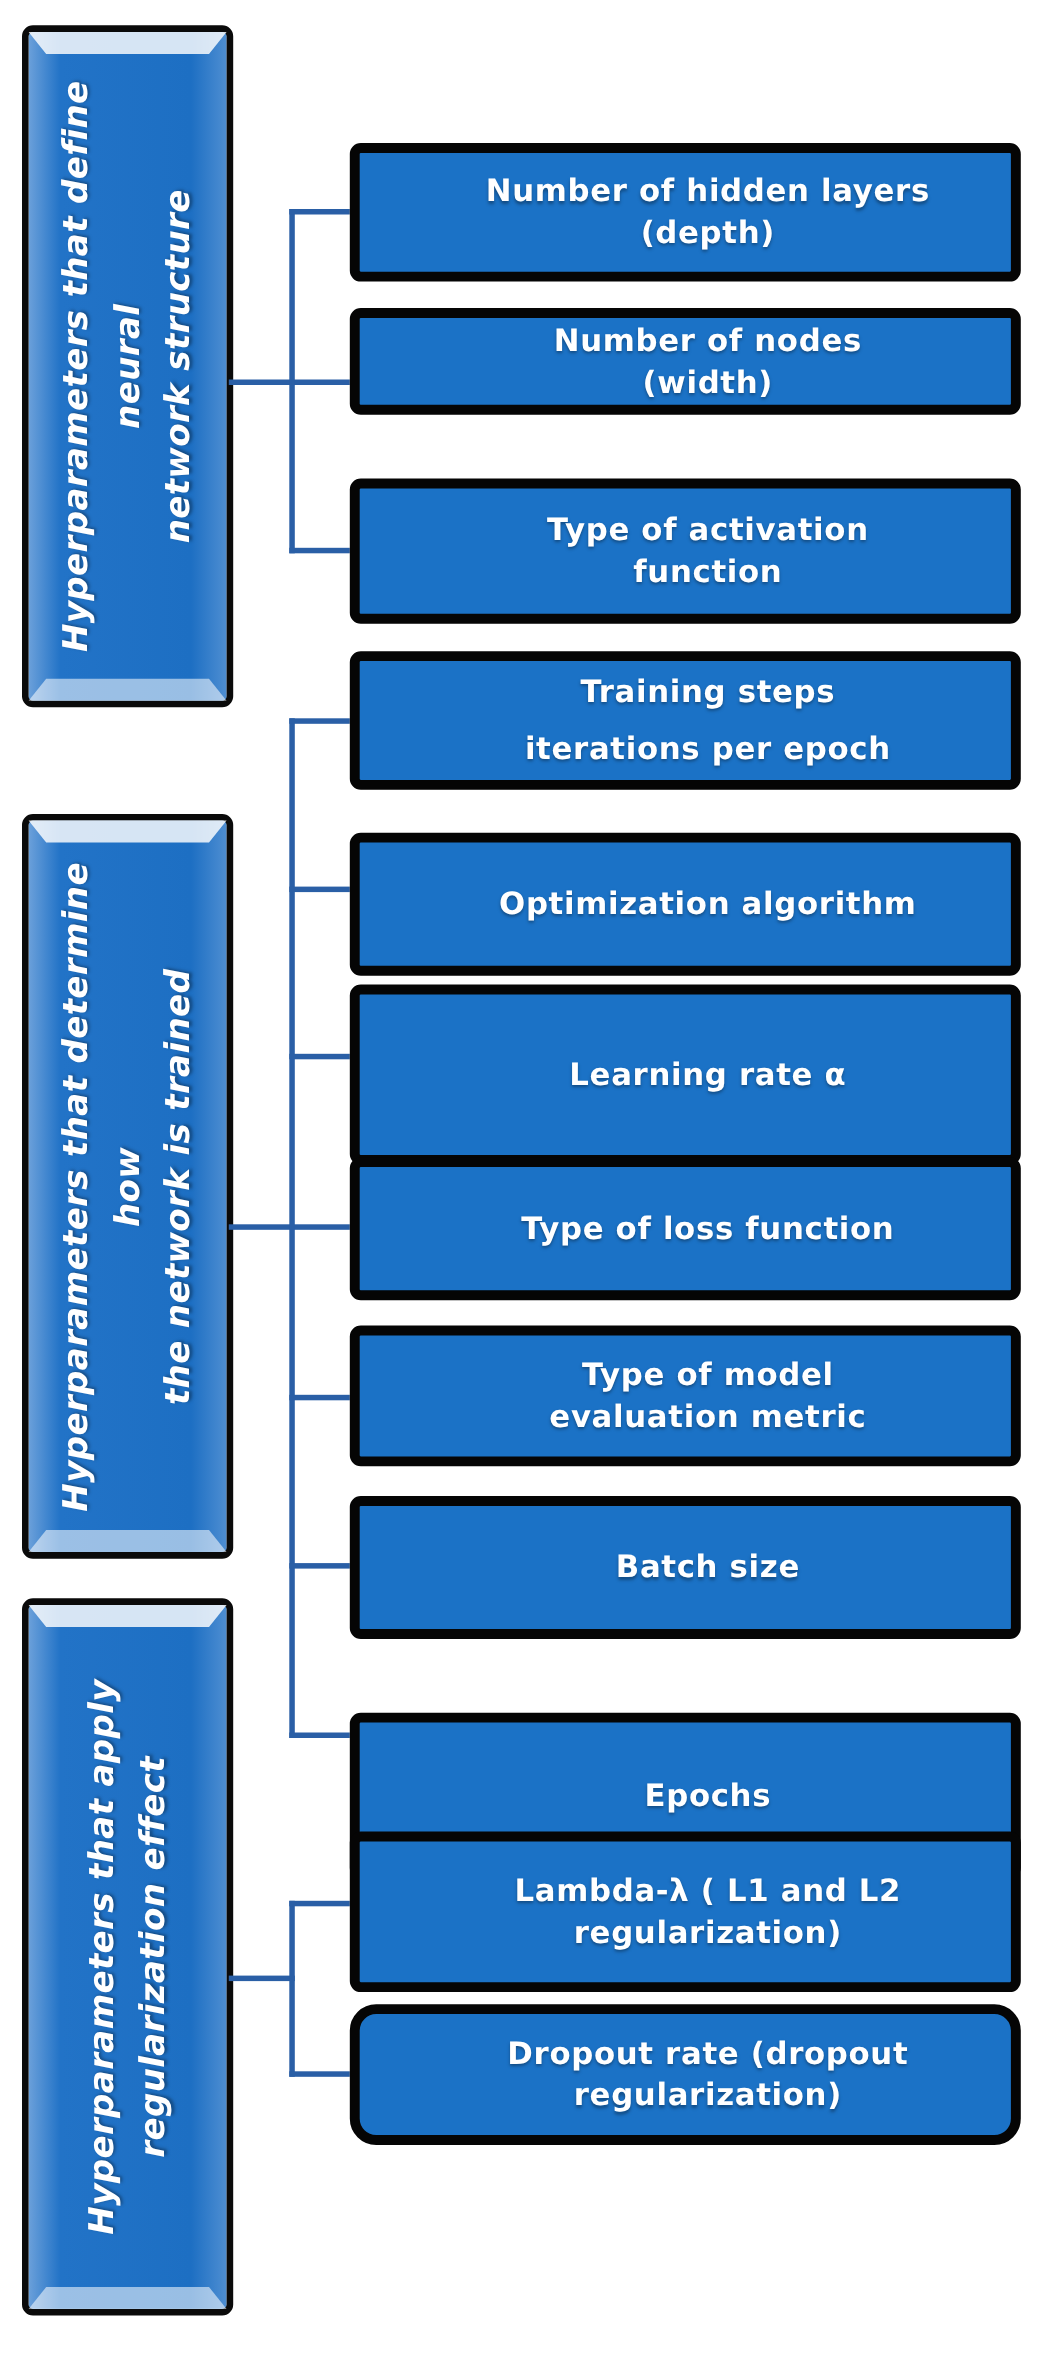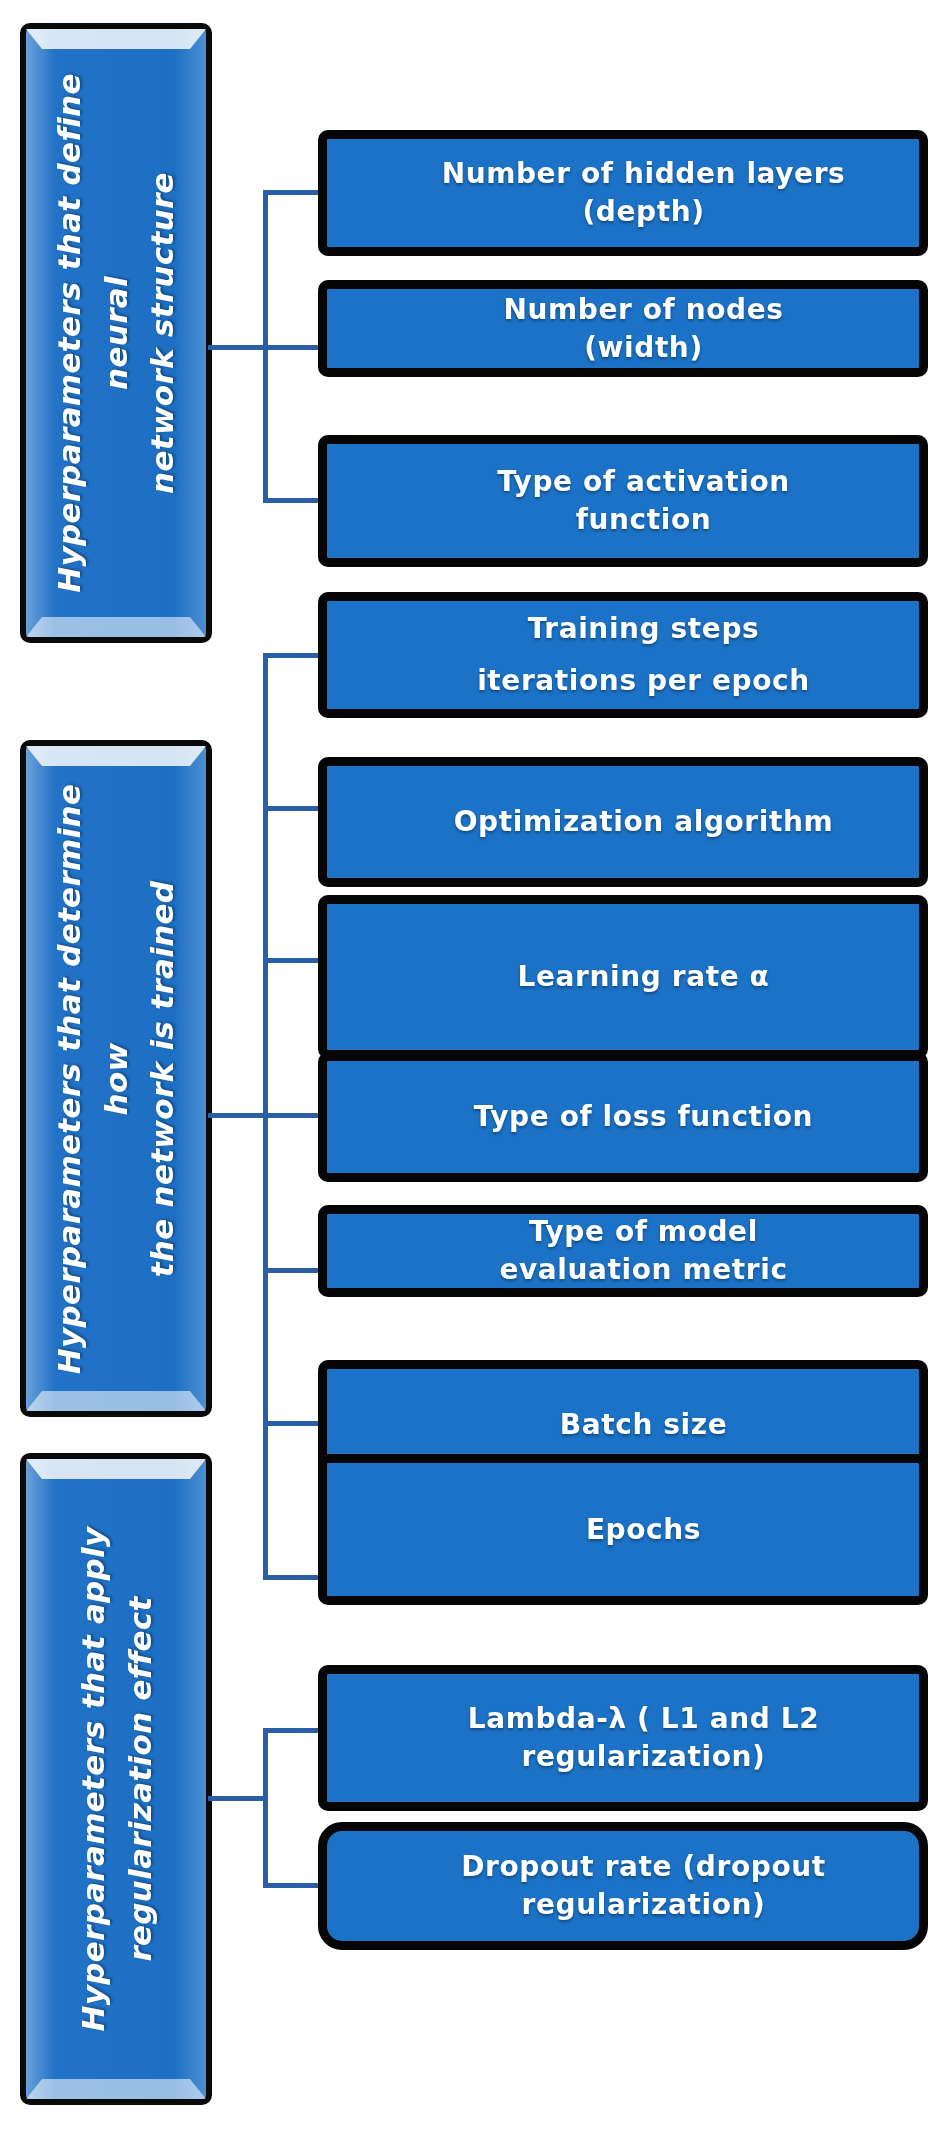--- a/index.html
+++ b/index.html
@@ -65,23 +65,23 @@
     text-shadow:0 2px 3px rgba(0,0,0,0.35);
     padding-left:41px;
   }
   .rb1{top:130px;height:126px;}
   .rb2{top:280px;height:97px;}
   .rb3{top:435px;height:132px;}
   .rb4{top:592px;height:126px;line-height:1.85;text-align:center;}
   .rb5{top:743px;height:130px;margin-top:14px;}
   .rb6{top:895px;height:164px;}
   .rb7{top:1052px;height:130px;text-align:right;}
-  .rb8{top:1205px;height:92px;}
+  .rb8{top:1205px;height:128px;}
   .rb9{top:1360px;height:130px;}
-  .rb10{top:1454px;height:151px;}
+  .rb10{top:1557px;height:151px;}
   .rb11{top:1665px;height:146px;}
   .rb12{top:1822px;height:128px;border-radius:24px;}
 
   
   .line{position:absolute;background:#2a5fa6;}
   
   .s1-main{left:208px;top:345px;width:110px;height:5px;}
   .s1-trunk{left:263px;top:190px;width:5px;height:313px;}
   .s1-stub-a{left:263px;top:190px;width:55px;height:5px;}
   .s1-stub-c{left:263px;top:498px;width:55px;height:5px;}

